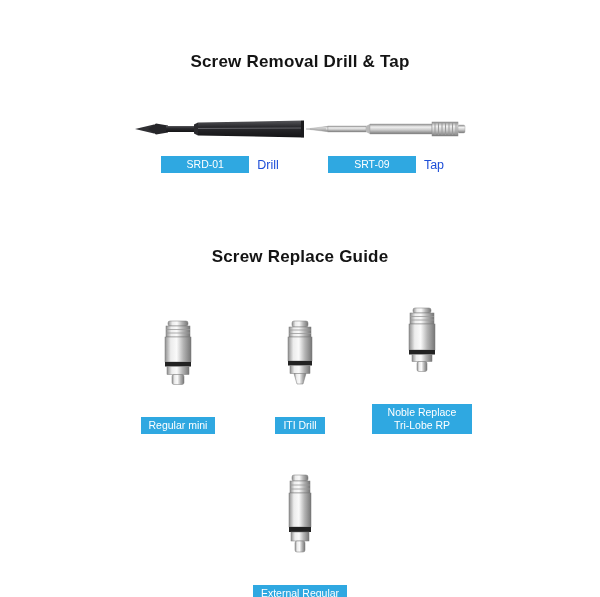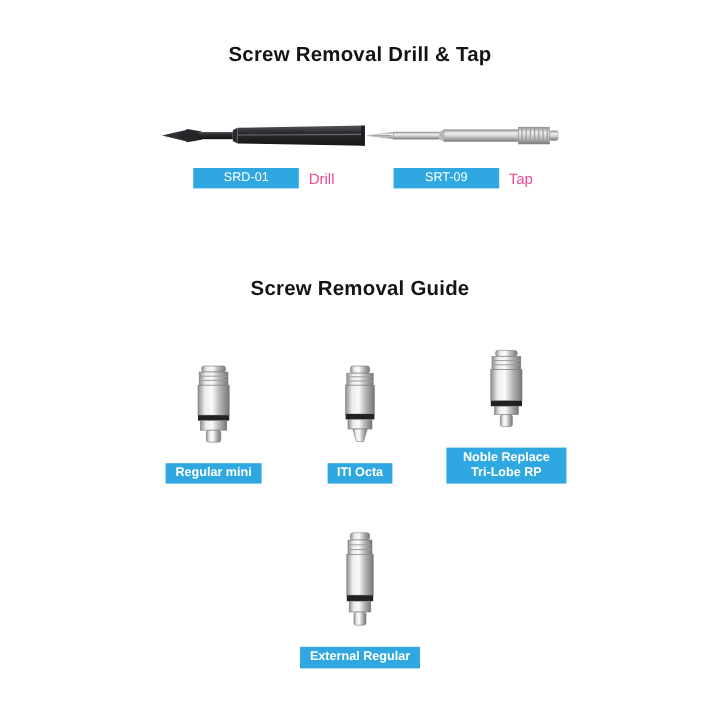--- a/index.html
+++ b/index.html
@@ -14,21 +14,21 @@
     position: relative;
     overflow: hidden;
   }
   .section-title {
     text-align: center;
     font-size: 17px;
     font-weight: 700;
     color: #141414;
     letter-spacing: 0.2px;
   }
-  .title-1 { padding-top: 36px; }
+  .title-1 { padding-top: 52px; }
   .title-2 { padding-top: 74px; }
 
   .tools-row {
     display: flex;
     justify-content: center;
     align-items: flex-start;
     margin-top: 44px;
   }
   .tool-col {
     display: flex;
@@ -48,43 +48,42 @@
     font-size: 10.5px;
     line-height: 1.25;
     padding: 2px 8px;
     text-align: center;
     display: inline-block;
     white-space: nowrap;
   }
   .code-badge { min-width: 88px; }
   .tool-label {
     font-size: 12.5px;
-    color: #ec4899;
+    color: #1d4ed8;
     font-weight: 400;
   }
 
   .guide-row {
     display: flex;
     justify-content: center;
     align-items: flex-end;
     gap: 0;
   }
   .guide-row-1 { margin-top: 40px; }
   .guide-row-2 { margin-top: 40px; gap: 22px; }
   .guide-col {
     width: 122px;
     display: flex;
     flex-direction: column;
     align-items: center;
   }
   .guide-badge {
-    margin-top: 16px;
+    margin-top: 31px;
     white-space: normal;
     max-width: 100px;
-    font-weight: bold;
   }
   .guide-art { display: block; }
   .defs-holder { position: absolute; width: 0; height: 0; }
 </style>
 </head>
 <body>
 
 <svg class="defs-holder" aria-hidden="true">
   <defs>
     <linearGradient id="metalV" x1="0" y1="0" x2="1" y2="0">
@@ -150,21 +149,21 @@
         <rect x="152" y="9" width="7" height="8" rx="1.5" fill="url(#metalH)" stroke="#999" stroke-width="0.4"></rect>
       </svg>
       <div class="tool-caption">
         <span class="badge code-badge">SRT-09</span>
         <span class="tool-label">Tap</span>
       </div>
     </div>
 
   </div>
 
-  <h1 class="section-title title-2">Screw Removal Guide</h1>
+  <h1 class="section-title title-2">Screw Replace Guide</h1>
 
   <div class="guide-row guide-row-1">
 
     <div class="guide-col">
       <svg class="guide-art" width="36" height="66" viewBox="0 0 36 66">
         <rect x="8" y="1" width="20" height="5" rx="2" fill="url(#metalV)" stroke="#7a7a7a" stroke-width="0.5"></rect>
         <rect x="6" y="6" width="24" height="11" fill="url(#metalV)" stroke="#7a7a7a" stroke-width="0.5"></rect>
         <line x1="6" y1="9.5" x2="30" y2="9.5" stroke="#9a9a9a" stroke-width="0.8"></line>
         <line x1="6" y1="13" x2="30" y2="13" stroke="#9a9a9a" stroke-width="0.8"></line>
         <rect x="5" y="17" width="26" height="25" fill="url(#metalV)" stroke="#7a7a7a" stroke-width="0.5"></rect>
@@ -179,21 +178,21 @@
       <svg class="guide-art" width="36" height="66" viewBox="0 0 36 66">
         <rect x="10" y="1" width="16" height="6" rx="2" fill="url(#metalV)" stroke="#7a7a7a" stroke-width="0.5"></rect>
         <rect x="7" y="7" width="22" height="10" fill="url(#metalV)" stroke="#7a7a7a" stroke-width="0.5"></rect>
         <line x1="7" y1="10" x2="29" y2="10" stroke="#9a9a9a" stroke-width="0.8"></line>
         <line x1="7" y1="13.5" x2="29" y2="13.5" stroke="#9a9a9a" stroke-width="0.8"></line>
         <rect x="6" y="17" width="24" height="24" fill="url(#metalV)" stroke="#7a7a7a" stroke-width="0.5"></rect>
         <rect x="6" y="41" width="24" height="4.5" fill="#222"></rect>
         <rect x="8" y="45.5" width="20" height="8" fill="url(#metalV)" stroke="#7a7a7a" stroke-width="0.5"></rect>
         <polygon points="12,53.5 24,53.5 21,64 15,64" fill="url(#metalV)" stroke="#7a7a7a" stroke-width="0.5"></polygon>
       </svg>
-      <span class="badge guide-badge">ITI Octa</span>
+      <span class="badge guide-badge">ITI Drill</span>
     </div>
 
     <div class="guide-col">
       <svg class="guide-art" width="36" height="66" viewBox="0 0 36 66">
         <rect x="9" y="1" width="18" height="5" rx="2" fill="url(#metalV)" stroke="#7a7a7a" stroke-width="0.5"></rect>
         <rect x="6" y="6" width="24" height="11" fill="url(#metalV)" stroke="#7a7a7a" stroke-width="0.5"></rect>
         <line x1="6" y1="9.5" x2="30" y2="9.5" stroke="#9a9a9a" stroke-width="0.8"></line>
         <line x1="6" y1="13" x2="30" y2="13" stroke="#9a9a9a" stroke-width="0.8"></line>
         <rect x="5" y="17" width="26" height="26" fill="url(#metalV)" stroke="#7a7a7a" stroke-width="0.5"></rect>
         <rect x="5" y="43" width="26" height="4.5" fill="#222"></rect>

